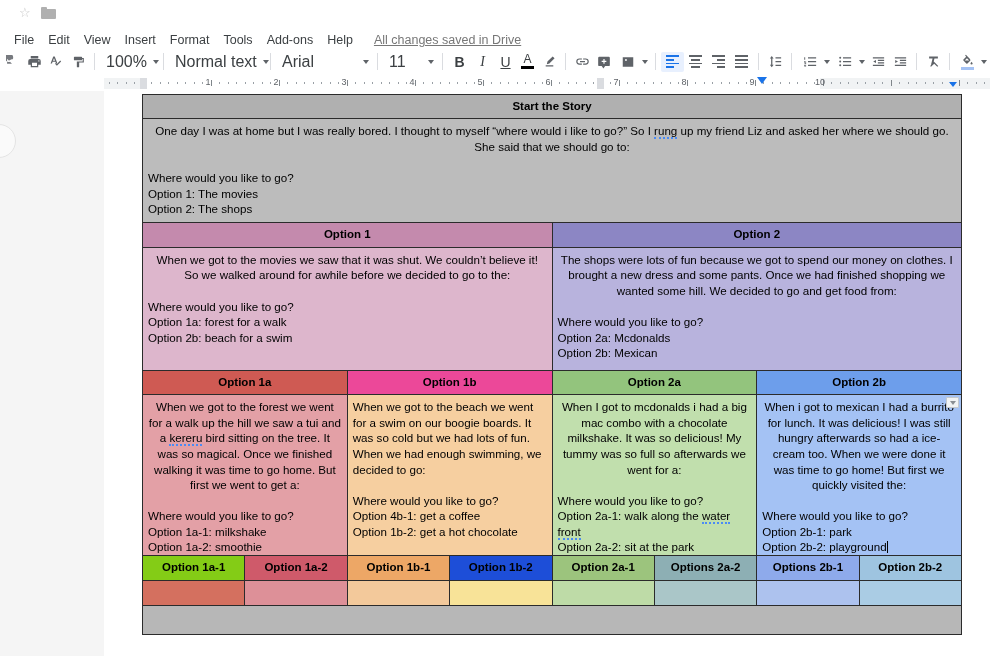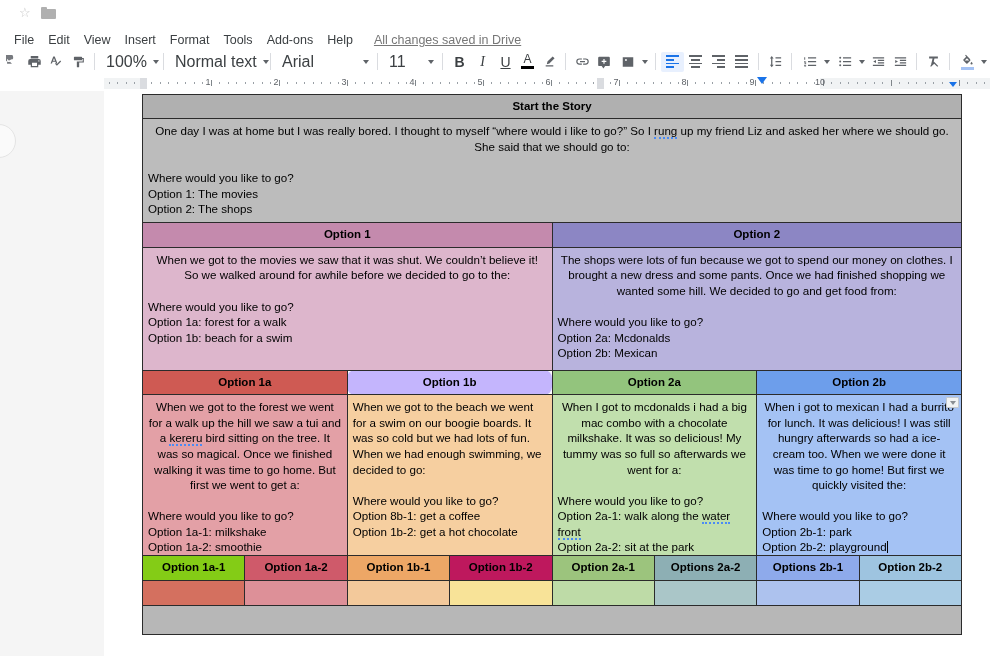--- a/index.html
+++ b/index.html
@@ -635,39 +635,39 @@
         </td>
       </tr>
 
       <tr>
         <td colspan="4" id="o1-body-td" style="background: rgb(221, 182, 204);">
           <div class="body-cell" style="height:122px">
             <p class="center" id="o1-para">When we got to the movies we saw that it was shut. We couldn’t believe it! So we walked around for awhile before we decided to go to the:</p>
             <p class="blank"></p>
             <p class="left">Where would you like to go?</p>
             <p class="left">Option 1a: forest for a walk</p>
-            <p class="left">Option 1b: beach for a swim</p>
+            <p class="left">Option 2b: beach for a swim</p>
           </div>
         </td>
         <td colspan="4" id="o2-body-td" style="background: rgb(184, 179, 221);">
           <div class="body-cell" style="height:122px">
             <p class="center" id="o2-para">The shops were lots of fun because we got to spend our money on clothes. I brought a new dress and some pants. Once we had finished shopping we wanted some hill. We decided to go and get food from:</p>
             <p class="blank"></p>
             <p class="left">Where would you like to go?</p>
             <p class="left">Option 2a: Mcdonalds</p>
             <p class="left">Option 2b: Mexican</p>
           </div>
         </td>
       </tr>
 
       <tr>
         <td colspan="2" id="s0-hdr" style="background: rgb(207, 90, 83);">
           <div class="hdr-cell">Option 1a</div>
         </td>
-        <td colspan="2" id="s1-hdr" style="background: #c4b5fd; border-radius: 8px;">
+        <td colspan="2" id="s1-hdr" style="background: #ec4899;">
           <div class="hdr-cell">Option 1b</div>
         </td>
         <td colspan="2" id="s2-hdr" style="background: rgb(147, 196, 125);">
           <div class="hdr-cell">Option 2a</div>
         </td>
         <td colspan="2" id="s3-hdr" style="background: rgb(109, 158, 235);">
           <div class="hdr-cell">Option 2b</div>
         </td>
       </tr>
 
@@ -679,21 +679,21 @@
             <p class="left">Where would you like to go?</p>
             <p class="left">Option 1a-1: milkshake</p>
             <p class="left">Option 1a-2: smoothie</p>
           </div>
         </td>
         <td colspan="2" id="s1-body" style="background: rgb(246, 207, 160);">
           <div class="body-cell" style="height:160px">
             <p class="left">When we got to the beach we went for a swim on our boogie boards. It was so cold but we had lots of fun. When we had enough swimming, we decided to go:</p>
             <p class="blank"></p>
             <p class="left">Where would you like to go?</p>
-            <p class="left">Option 8b-1: get a coffee</p>
+            <p class="left">Option 4b-1: get a coffee</p>
             <p class="left">Option 1b-2: get a hot chocolate</p>
           </div>
         </td>
         <td colspan="2" id="s2-body" style="background: rgb(193, 223, 173);">
           <div class="body-cell" style="height:160px">
             <p class="center">When I got to mcdonalds i had a big mac combo with a chocolate milkshake. It was so delicious! My tummy was so full so afterwards we went for a:</p>
             <p class="blank"></p>
             <p class="left">Where would you like to go?</p>
             <p class="left"><span id="s2-o1a">Option 2a-1: walk along the </span><span class="spell" id="s2-o1b">water front</span></p>
             <p class="left">Option 2a-2: sit at the park</p>
@@ -716,21 +716,21 @@
       <tr>
         <td id="L0h" style="background: #84cc16;">
               <div class="hdr-cell">Option 1a-1</div>
             </td>
         <td id="L1h" style="background: rgb(207, 90, 106);">
               <div class="hdr-cell">Option 1a-2</div>
             </td>
         <td id="L2h" style="background: rgb(237, 167, 102);">
               <div class="hdr-cell">Option 1b-1</div>
             </td>
-        <td id="L3h" style="background: #be185d; margin-top: 43px;">
+        <td id="L3h" style="background: #1d4ed8; margin-top: 43px;">
               <div class="hdr-cell">Option 1b-2</div>
             </td>
         <td id="L4h" style="background: rgb(156, 196, 125);">
               <div class="hdr-cell">Option 2a-1</div>
             </td>
         <td id="L5h" style="background: rgb(141, 175, 180);">
               <div class="hdr-cell">Options 2a-2</div>
             </td>
         <td id="L6h" style="background: rgb(142, 170, 235);">
               <div class="hdr-cell">Options 2b-1</div>

